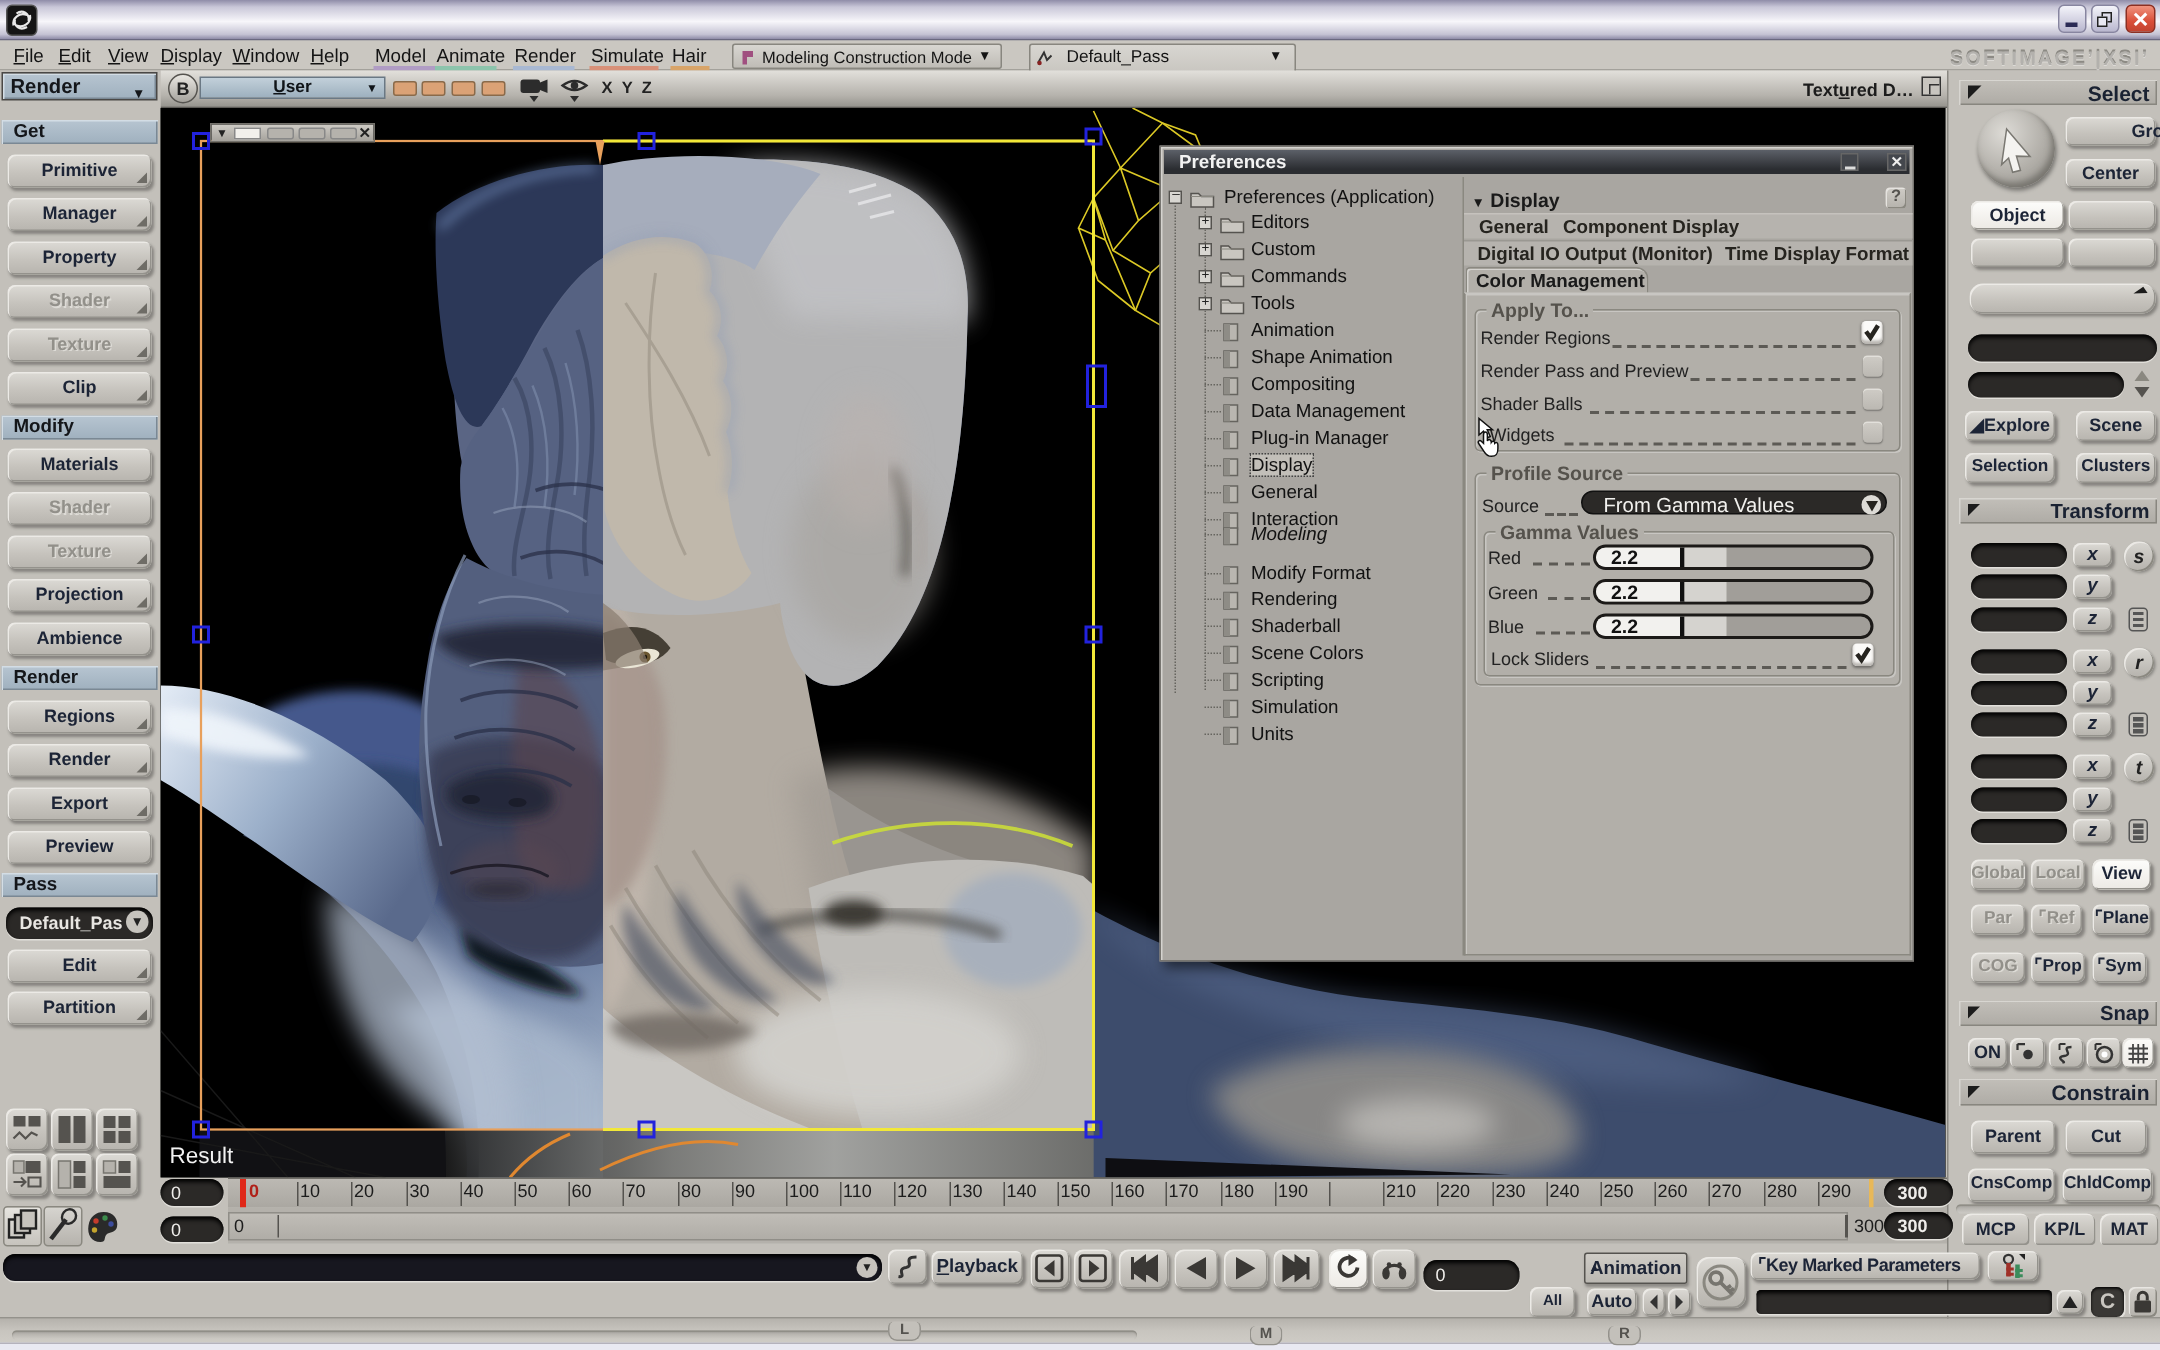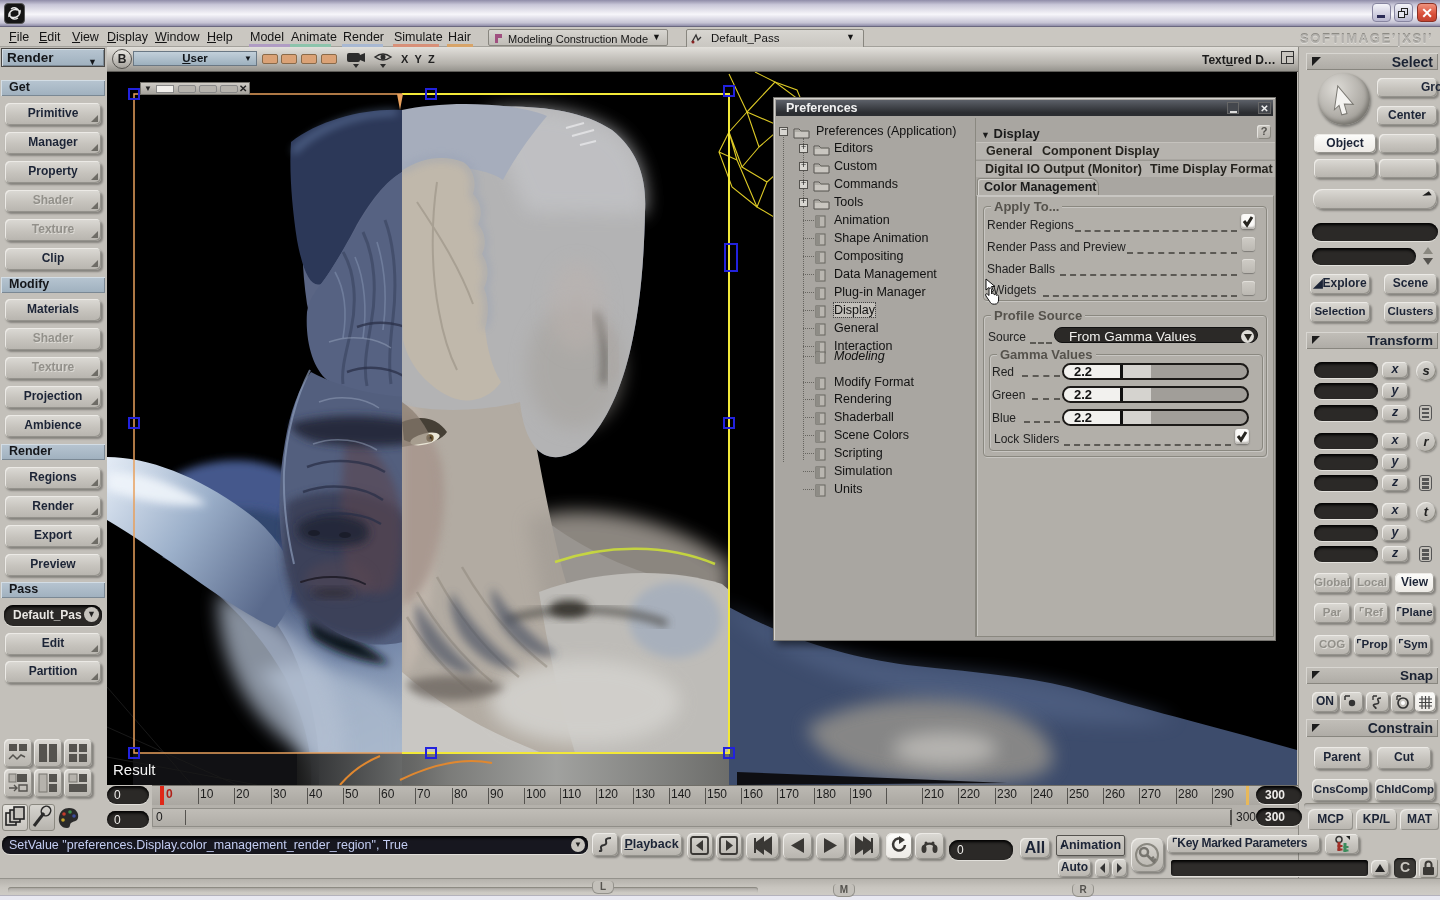--- a/index.html
+++ b/index.html
@@ -804,21 +804,20 @@
     <span class="tx" style="left:9px;top:2px;color:#efedea;font-size:12px;font-weight:bold;">300</span>
   </div>
 <div class="pill" style="left:1256px;top:808px;width:46px;height:18px;">
     <span class="tx" style="left:9px;top:2px;color:#efedea;font-size:12px;font-weight:bold;">300</span>
   </div>
 <div class="pill" style="left:107px;top:811px;width:42px;height:17px;">
     <span class="tx" style="left:7px;top:2px;color:#efedea;font-size:12px;">0</span>
   </div>
 
 <div class="pill" style="left:2px;top:836px;width:586px;height:18px;border-radius:8px;background:#17171f;">
-  <span class="tx" style="left:7px;top:2px;font-size:12.5px;color:#c3cdf2;">SetValue "preferences.Display.color_management_render_region", True</span>
   <span class="tx" style="right:3px;top:1.5px;width:14px;height:14px;border-radius:50%;background:#c6c3bd;color:#222;font-size:8px;text-align:center;line-height:14px;">▼</span>
 </div>
 <div class="btn" style="left:592px;top:833px;width:26px;height:23px;"><svg width="26" height="23">
       <path d="M19,5 C9,5 18,11 12,12 C5,13 13,19 7,18" stroke="#333" stroke-width="2" fill="none"></path>
     </svg></div>
 <div class="btn" style="left:621px;top:834px;width:61px;height:22px;line-height:21px;font-size:12.5px;"><u>P</u>layback</div>
 <div class="btn" style="left:687px;top:833px;width:26px;height:26px;border-radius:6px;">
     <svg width="24" height="24" style="position:absolute;left:1px;top:1px">
       <rect x="3" y="3" width="17" height="17" rx="2" fill="none" stroke="#3a3835" stroke-width="1.8"></rect>
       <path d="M15,6 L8,11.5 L15,17 Z" fill="#3a3835"></path>
@@ -861,21 +860,21 @@
       <path d="M7,14 a7,7 0 0 1 13,0" fill="none" stroke="#3a3835" stroke-width="2.2"></path>
       <ellipse cx="8" cy="15" rx="2.5" ry="4" fill="#3a3835"></ellipse>
       <ellipse cx="19" cy="15" rx="2.5" ry="4" fill="#3a3835"></ellipse>
       <circle cx="10" cy="9" r="1.5" fill="#3a3835"></circle>
       <circle cx="17" cy="9" r="1.5" fill="#3a3835"></circle>
     </svg>
   </div>
 <div class="pill" style="left:949px;top:840px;width:64px;height:20px;">
     <span class="tx" style="left:8px;top:3px;color:#efedea;font-size:12px;">0</span>
   </div>
-<div class="btn" style="left:1020px;top:838px;width:30px;height:20px;line-height:19px;font-size:16px;">All</div>
+<div class="btn" style="left:1020px;top:858px;width:30px;height:20px;line-height:19px;font-size:10px;">All</div>
 <div class="ab" style="left:1056px;top:835px;width:69px;height:21px;background:linear-gradient(180deg,#cfccc6,#bbb8b2);border:1.5px solid #55534f;border-radius:2px;box-shadow:1px 2px 2px rgba(60,58,55,.4);font-weight:bold;font-size:12.5px;color:#1c2436;text-align:center;line-height:19px;"><span style="position:absolute;left:2px;top:-1px;font-size:8px;">▲</span>Animation</div>
 <div class="btn" style="left:1058px;top:859px;width:33px;height:18px;line-height:17px;font-size:12px;">Auto</div>
 <div class="btn" style="left:1095px;top:859px;width:15px;height:18px;"><svg width="15" height="18">
       <path d="M10,4 L5,9 L10,14 Z" fill="#333"></path>
     </svg></div>
 <div class="btn" style="left:1112px;top:859px;width:15px;height:18px;"><svg width="15" height="18">
       <path d="M5,4 L10,9 L5,14 Z" fill="#333"></path>
     </svg></div>
 <div class="btn" style="left:1131px;top:838px;width:33px;height:34px;border-radius:8px;"><svg width="33" height="34">
       <circle cx="16" cy="17" r="11" fill="none" stroke="#8a8880" stroke-width="2"></circle>

